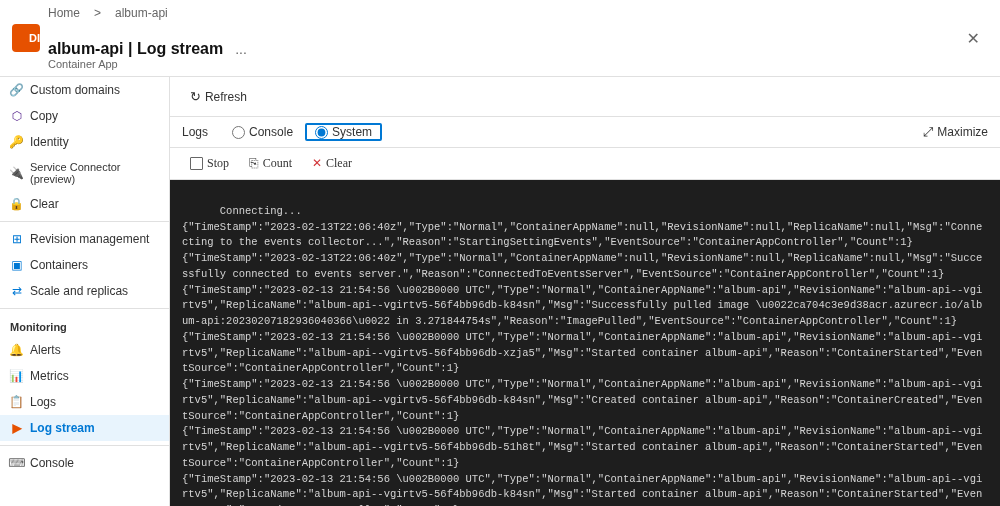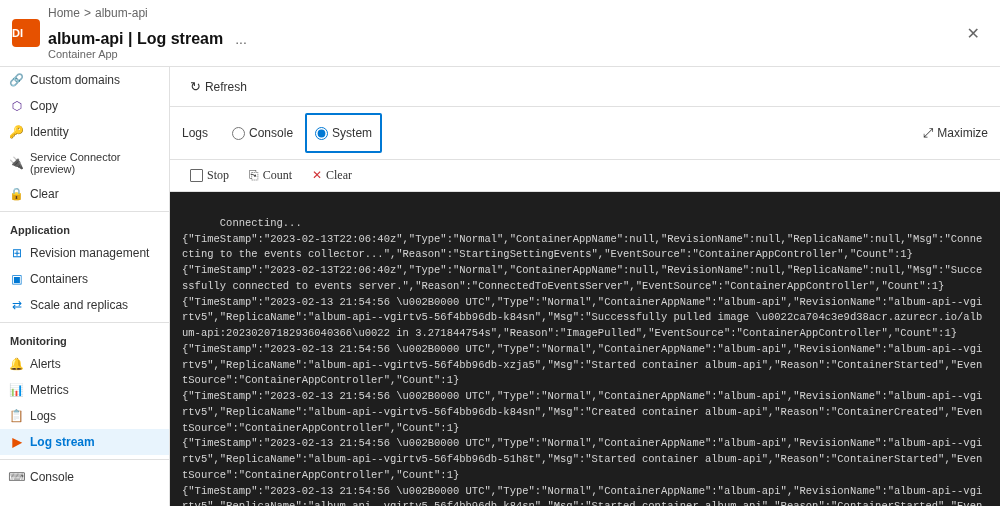--- a/index.html
+++ b/index.html
@@ -1,23 +1,23 @@
 <!DOCTYPE html>
 <html><head>
   <meta charset="utf-8">
   <style>
     * { box-sizing: border-box; margin: 0; padding: 0; }
     body { font-family: 'Segoe UI', Arial, sans-serif; font-size: 12px; color: #333; background: #fff; width: 1000px; height: 506px; overflow: hidden; }
 
     
     .top-bar { display: flex; align-items: center; justify-content: space-between; padding: 6px 12px; border-bottom: 1px solid #e0e0e0; background: #fff; }
     .top-bar-left { display: flex; align-items: center; gap: 8px; }
-    .app-icon { width: 28px; height: 28px; background: #e65100; border-radius: 4px; display: flex; align-items: center; justify-content: flex-start; color: #fff; font-weight: bold; font-size: 11px; flex-shrink: 0; }
+    .app-icon { width: 28px; height: 28px; background: #e65100; border-radius: 4px; display: flex; align-items: center; justify-content: flex-end; color: #fff; font-weight: bold; font-size: 11px; flex-shrink: 0; }
     .title-area h1 { font-size: 16px; font-weight: 600; color: #111; }
-    .breadcrumb { font-size: 12px; color: #0078d4; display: flex; align-items: center; gap: 4px; margin-bottom: 10px; }
+    .breadcrumb { font-size: 12px; color: #0078d4; display: flex; align-items: center; gap: 14px; margin-bottom: 20px; }
     .breadcrumb span { color: #666; }
     .close-btn { cursor: pointer; font-size: 16px; color: #666; padding: 4px 8px; }
     .ellipsis { color: #666; font-size: 14px; margin-left: 6px; }
 
     
     .layout { display: flex; height: calc(506px - 52px); }
 
     
     .sidebar { width: 170px; background: #fff; border-right: 1px solid #e0e0e0; overflow-y: auto; flex-shrink: 0; }
     .search-box { display: flex; align-items: center; padding: 6px 8px; border-bottom: 1px solid #e0e0e0; }
@@ -118,21 +118,20 @@
         <span style="font-size:11px;">Service Connector (preview)</span>
       </div>
       <div class="sidebar-item">
         <span class="item-icon icon-gray">🔒</span>
         <span>Clear</span>
       </div>
     </div>
 
     <div class="sidebar-divider"></div>
 
-    <div class="sidebar-group-label">Application</div>
     <div class="sidebar-item">
       <span class="item-icon icon-blue">⊞</span>
       <span>Revision management</span>
     </div>
     <div class="sidebar-item">
       <span class="item-icon icon-blue">▣</span>
       <span>Containers</span>
     </div>
     <div class="sidebar-item">
       <span class="item-icon icon-blue">⇄</span>
@@ -177,21 +176,21 @@
       </button>
     </div>
 
     <div class="logs-toolbar">
       <span class="logs-label">Logs</span>
       <div class="radio-group">
         <label class="radio-option">
           <input type="radio" name="logtype" value="console" style="">
           <span>Console</span>
         </label>
-        <label class="radio-option radio-selected" style="border: 2px solid #0078d4; border-radius: 2px; padding: 11px 8px;">
+        <label class="radio-option radio-selected" style="border: 2px solid #0078d4; border-radius: 2px; padding: 0 8px;">
           <input type="radio" name="logtype" value="system" checked="" style="accent-color: rgb(0, 120, 212);">
           <span>System</span>
         </label>
       </div>
       <button class="maximize-btn" style="margin-left:auto; border:none; background:none; cursor:pointer; display:flex; align-items:center; gap:4px; font-size:12px;">
         <span style="font-size:13px;">⤢</span>
         <span>Maximize</span>
       </button>
     </div>
 

